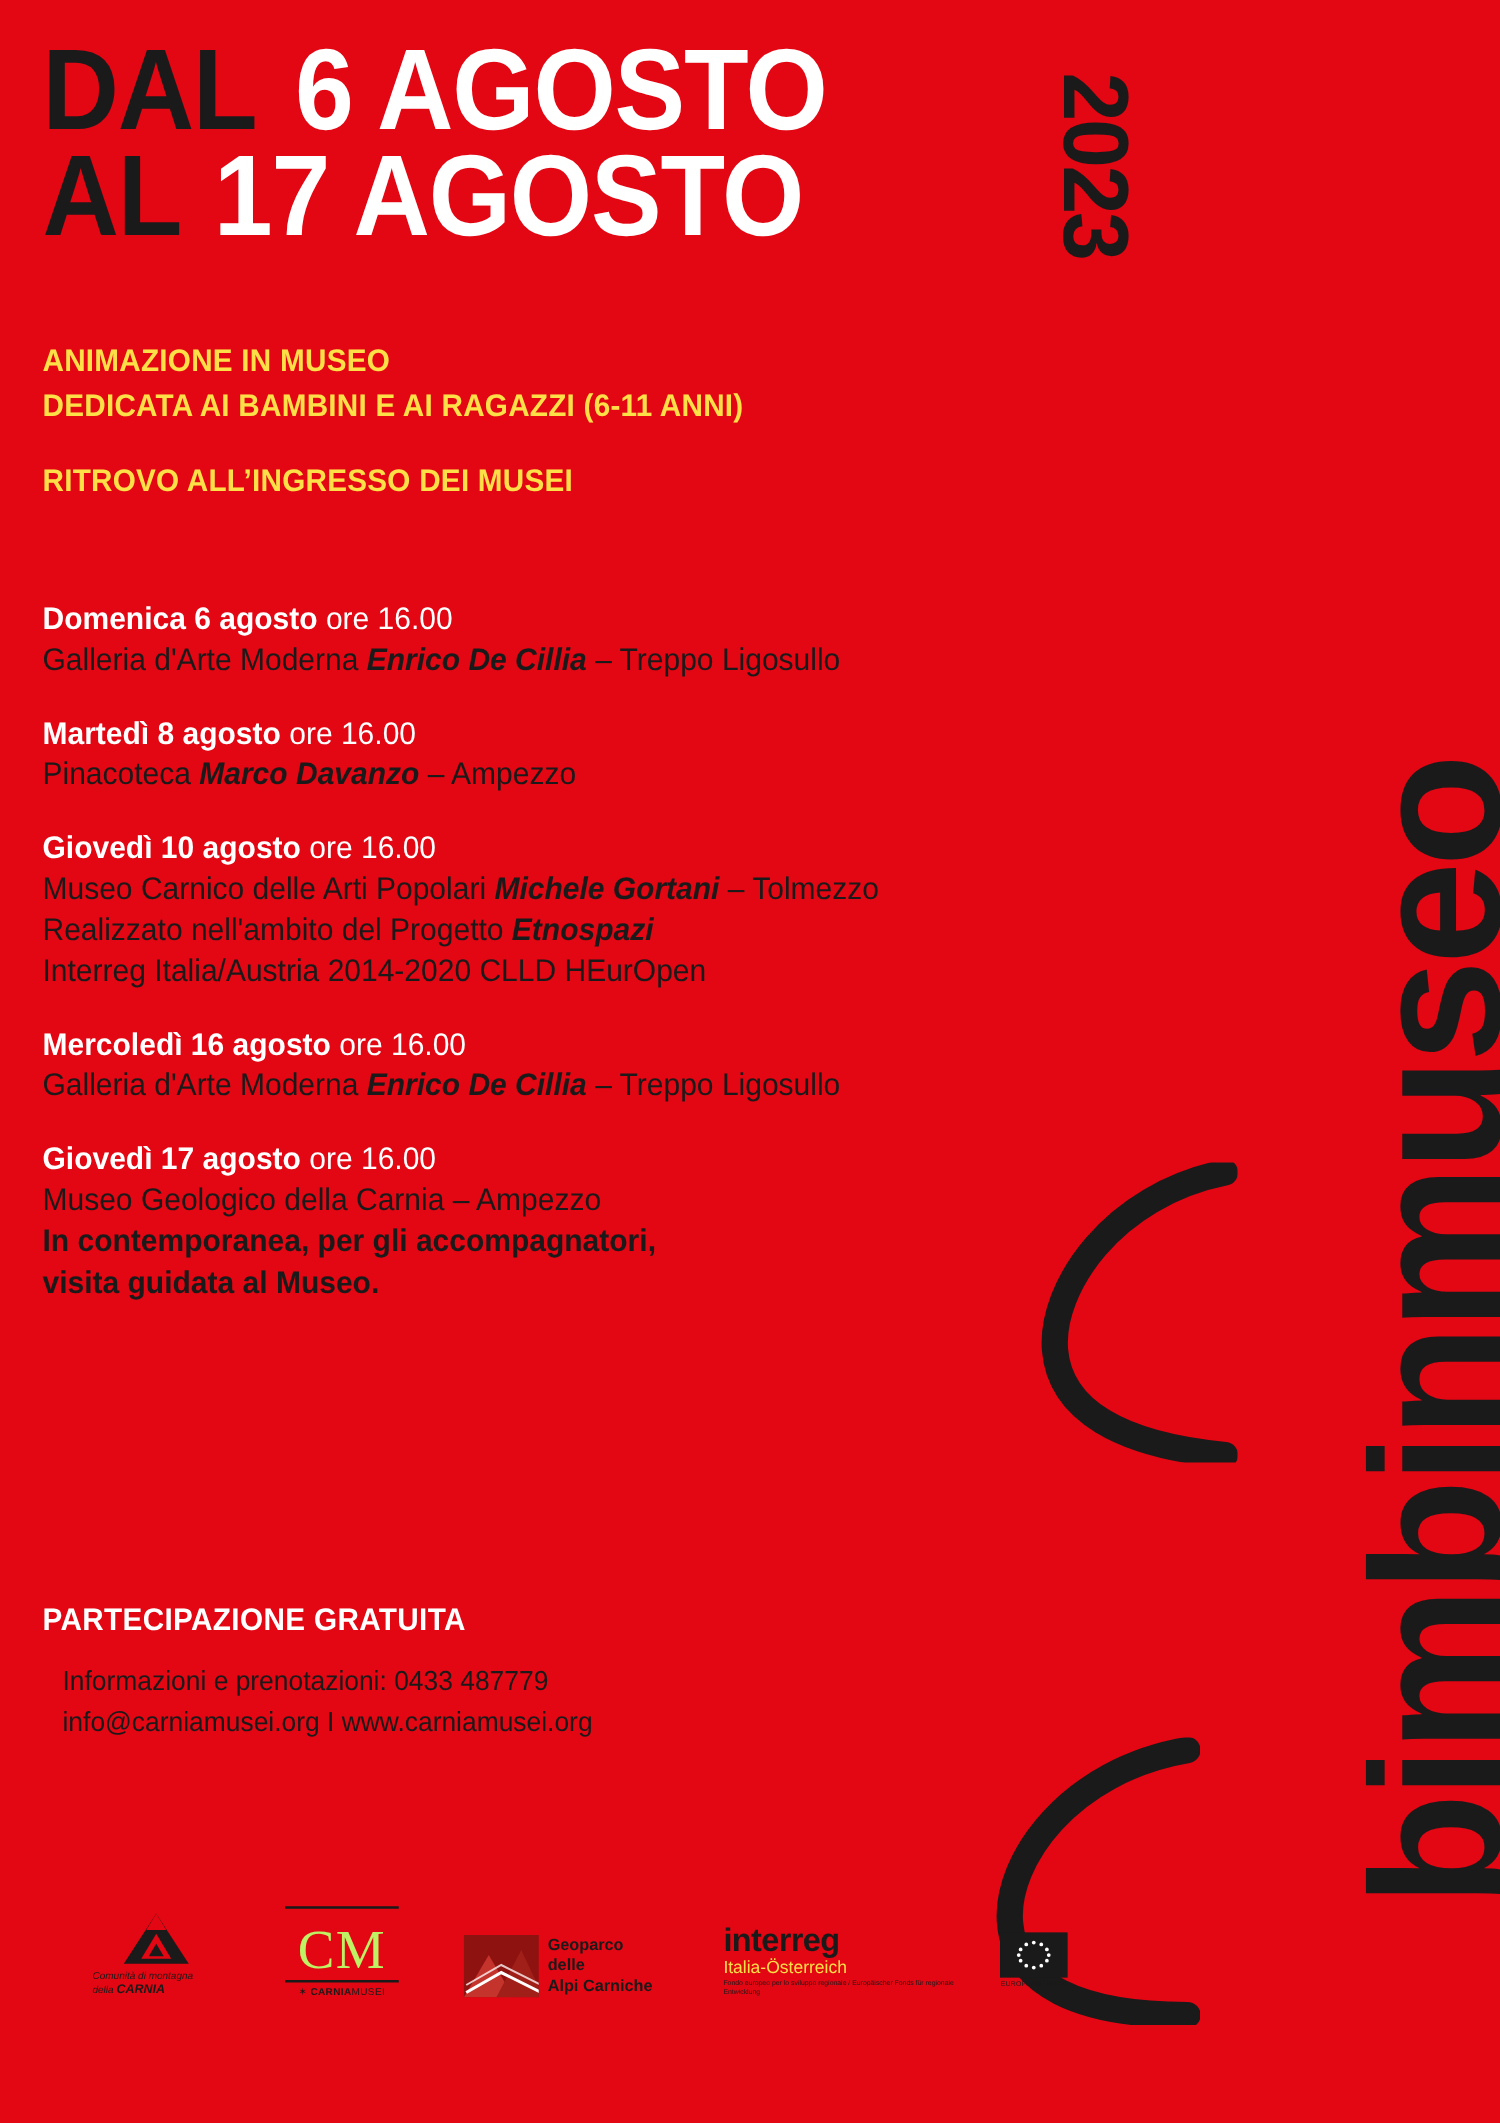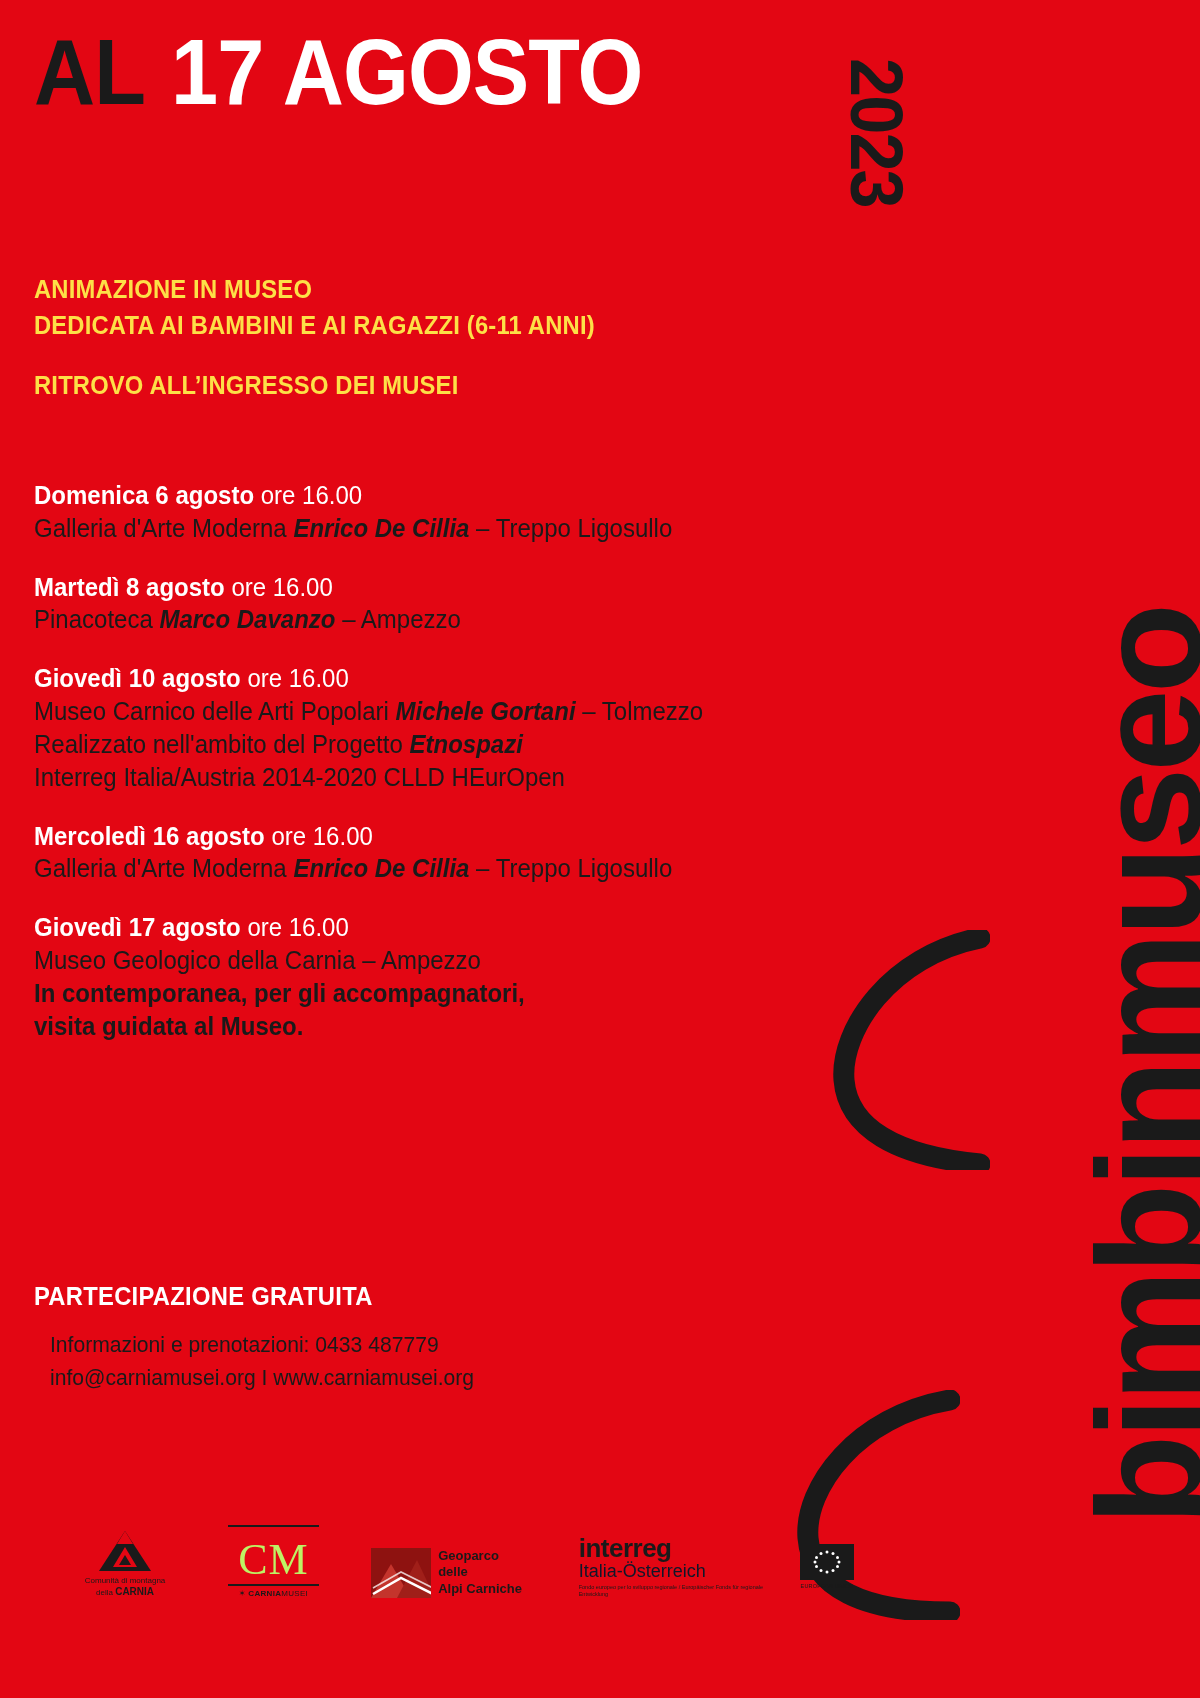--- a/index.html
+++ b/index.html
@@ -144,21 +144,21 @@
     top:1478px;
     width:780px;
     height:120px;
     display:flex;
     align-items:flex-end;
     gap:52px;
   }
   .logo{position:relative;}
 
   
-  .logo1{width:108px;text-align:center;}
+  .logo1{width:108px;text-align:left;font-style:italic;}
   .logo1 .mark{height:46px;display:flex;justify-content:center;align-items:flex-end;}
   .logo1 .t1{font-size:8px;color:#1a1a1a;line-height:1.25;font-weight:normal;margin-top:3px;}
   .logo1 .t2{font-size:8px;color:#1a1a1a;line-height:1.25;}
   .logo1 .t2 b{font-size:10px;}
 
   
   .logo2{width:96px;text-align:center;}
   .logo2 .cm{
     font-family:"Liberation Serif",serif;
     font-size:44px;
@@ -174,21 +174,21 @@
 
   
   .logo3{display:flex;gap:7px;}
   .logo3 .gmark{width:64px;height:50px;position:relative;overflow:hidden;}
   .logo3 .gtext{font-size:13px;font-weight:bold;color:#1a1a1a;line-height:1.25;}
 
   
   .logo4{display:flex;align-items:center;gap:22px;}
   .logo4 .itx{line-height:1;}
   .logo4 .i1{font-size:26px;font-weight:bold;color:#1a1a1a;letter-spacing:-0.5px;}
-  .logo4 .i2{font-size:18px;color:#0f172a;margin-top:1px;}
+  .logo4 .i2{font-size:14px;color:#fde047;margin-top:1px;}
   .logo4 .i3{font-size:5.5px;color:#1a1a1a;margin-top:4px;line-height:1.25;}
   .logo4 .euwrap{text-align:center;}
   .logo4 .flag{
     width:54px;height:36px;background:#1a1a1a;position:relative;
   }
   .logo4 .eulabel{font-size:5.5px;color:#1a1a1a;margin-top:3px;letter-spacing:0.2px;}
 
   
   .brand{
     position:absolute;
@@ -229,20 +229,25 @@
       <path d="M160 10 C 66 26, 14 98, 18 148 C 22 198, 74 222, 160 222" fill="none" stroke="#1a1a1a" stroke-width="21" stroke-linecap="round"></path>
     </svg>
 
     <div class="brand-text">bimbinmuseo</div>
 
   </div>
 
   <div class="content">
 
     <div class="headline">
+      <div class="hl-row">
+        <span class="hl-word hl-black">DAL</span>
+        <span class="hl-gap"></span>
+        <span class="hl-word hl-white">6 AGOSTO</span>
+      </div>
       <div class="hl-row">
         <span class="hl-word hl-black">AL</span>
         <span class="hl-gap"></span>
         <span class="hl-word hl-white">17 AGOSTO</span>
       </div>
       <div class="year">2023</div>
     </div>
 
     <div class="subtitle">
       <div class="sub-line">ANIMAZIONE IN MUSEO</div>

